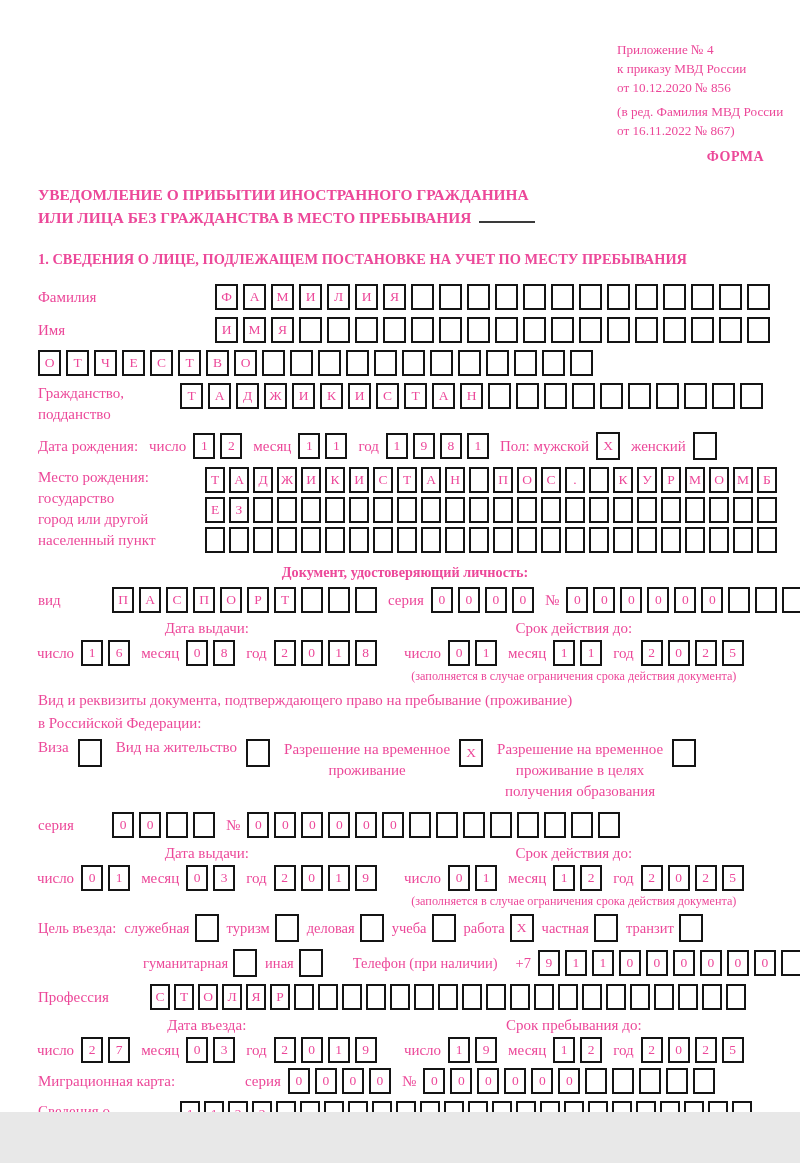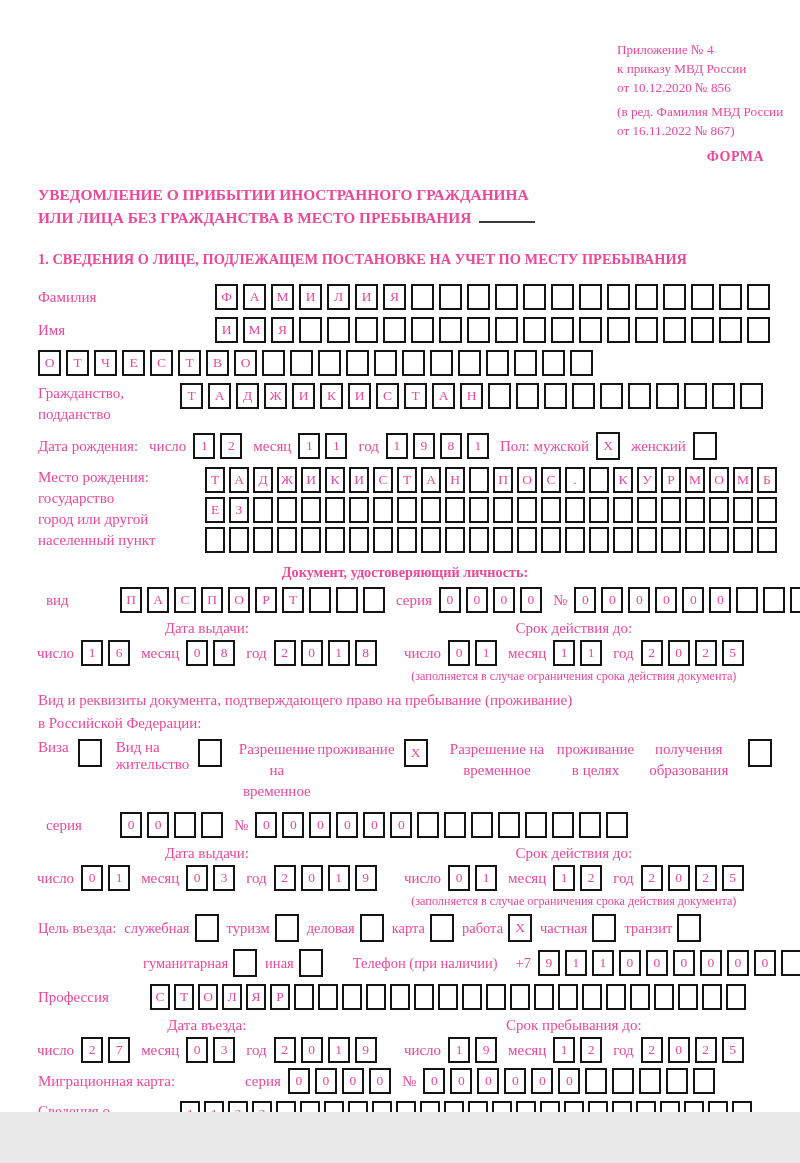--- a/index.html
+++ b/index.html
@@ -15,40 +15,40 @@
   .forma{position:absolute;top:149px;right:36px;font-weight:bold;font-size:14px;letter-spacing:.5px;}
   
   .content{padding-top:145px;}
   .title{text-align:left;font-weight:bold;font-size:15.4px;line-height:23px;}
   .blank{display:inline-block;width:56px;border-bottom:2px solid #3a3a3a;height:13px;margin-left:8px;}
   .sec-h{font-weight:bold;font-size:14.4px;margin:22px 0 16px 0;}
   
   .frow{display:flex;align-items:center;margin-bottom:7px;}
   .frow.top{align-items:flex-start;}
   .flabel{flex:none;line-height:21px;}
-  .w177{width:177px;} .w142{width:142px;} .w167{width:167px;} .w74{width:74px;margin-left:8px;} .w112{width:112px;} .w207{width:207px;}
+  .w177{width:177px;} .w142{width:142px;} .w167{width:167px;} .w74{width:74px;} .w112{width:112px;} .w207{width:207px;}
   .cells{display:inline-flex;flex:none;gap:var(--gap,5px);}
   .cell{
     display:inline-flex;flex:none;align-items:center;justify-content:center;
     width:var(--cw,22px);height:var(--ch,26px);box-sizing:border-box;
     border:2px solid #141414;font-size:13.5px;background:#fff;
   }
   .cellcol .cells{margin-bottom:4px;}
   .dlabel{margin:0 7px 0 11px;flex:none;}
   .dlabel.first{margin-left:0;}
   .doc-h{text-align:center;font-weight:bold;font-size:14.2px;margin:1px 0 6px 0;}
   .datecols{display:flex;margin-bottom:5px;}
   .dc-l{width:46%;} .dc-r{width:54%;}
   .dc-head{text-align:center;margin-bottom:3px;}
   .dateline{display:flex;justify-content:center;align-items:center;}
   .note{font-size:12.2px;text-align:center;margin-top:3px;}
   .twoline{line-height:23px;margin-bottom:4px;}
   .permits{gap:14px;margin-bottom:10px;}
   .permits .pair{display:flex;align-items:flex-start;gap:9px;}
-  .stack{display:inline-flex;flex-direction:row;text-align:center;line-height:21px;}
+  .stack{display:inline-flex;flex-direction:column;text-align:center;line-height:21px;}
   .cb{--cw:24px;--ch:28px;}
   .purpose{font-size:14.5px;}
   .purpose .pair{display:flex;align-items:center;gap:5px;margin-right:8px;}
   .indent105{margin-left:105px;} .mr8{margin-right:8px;}
 </style>
 </head>
 <body>
 
 <div class="page">
 
@@ -506,21 +506,21 @@
             <span class="cell"></span>
           </span>
         </span>
       <span class="pair">
           <span>деловая</span>
           <span class="cells cb">
             <span class="cell"></span>
           </span>
         </span>
       <span class="pair">
-          <span>карта</span>
+          <span>учеба</span>
           <span class="cells cb">
             <span class="cell"></span>
           </span>
         </span>
       <span class="pair">
           <span>работа</span>
           <span class="cells cb">
             <span class="cell">X</span>
           </span>
         </span>

